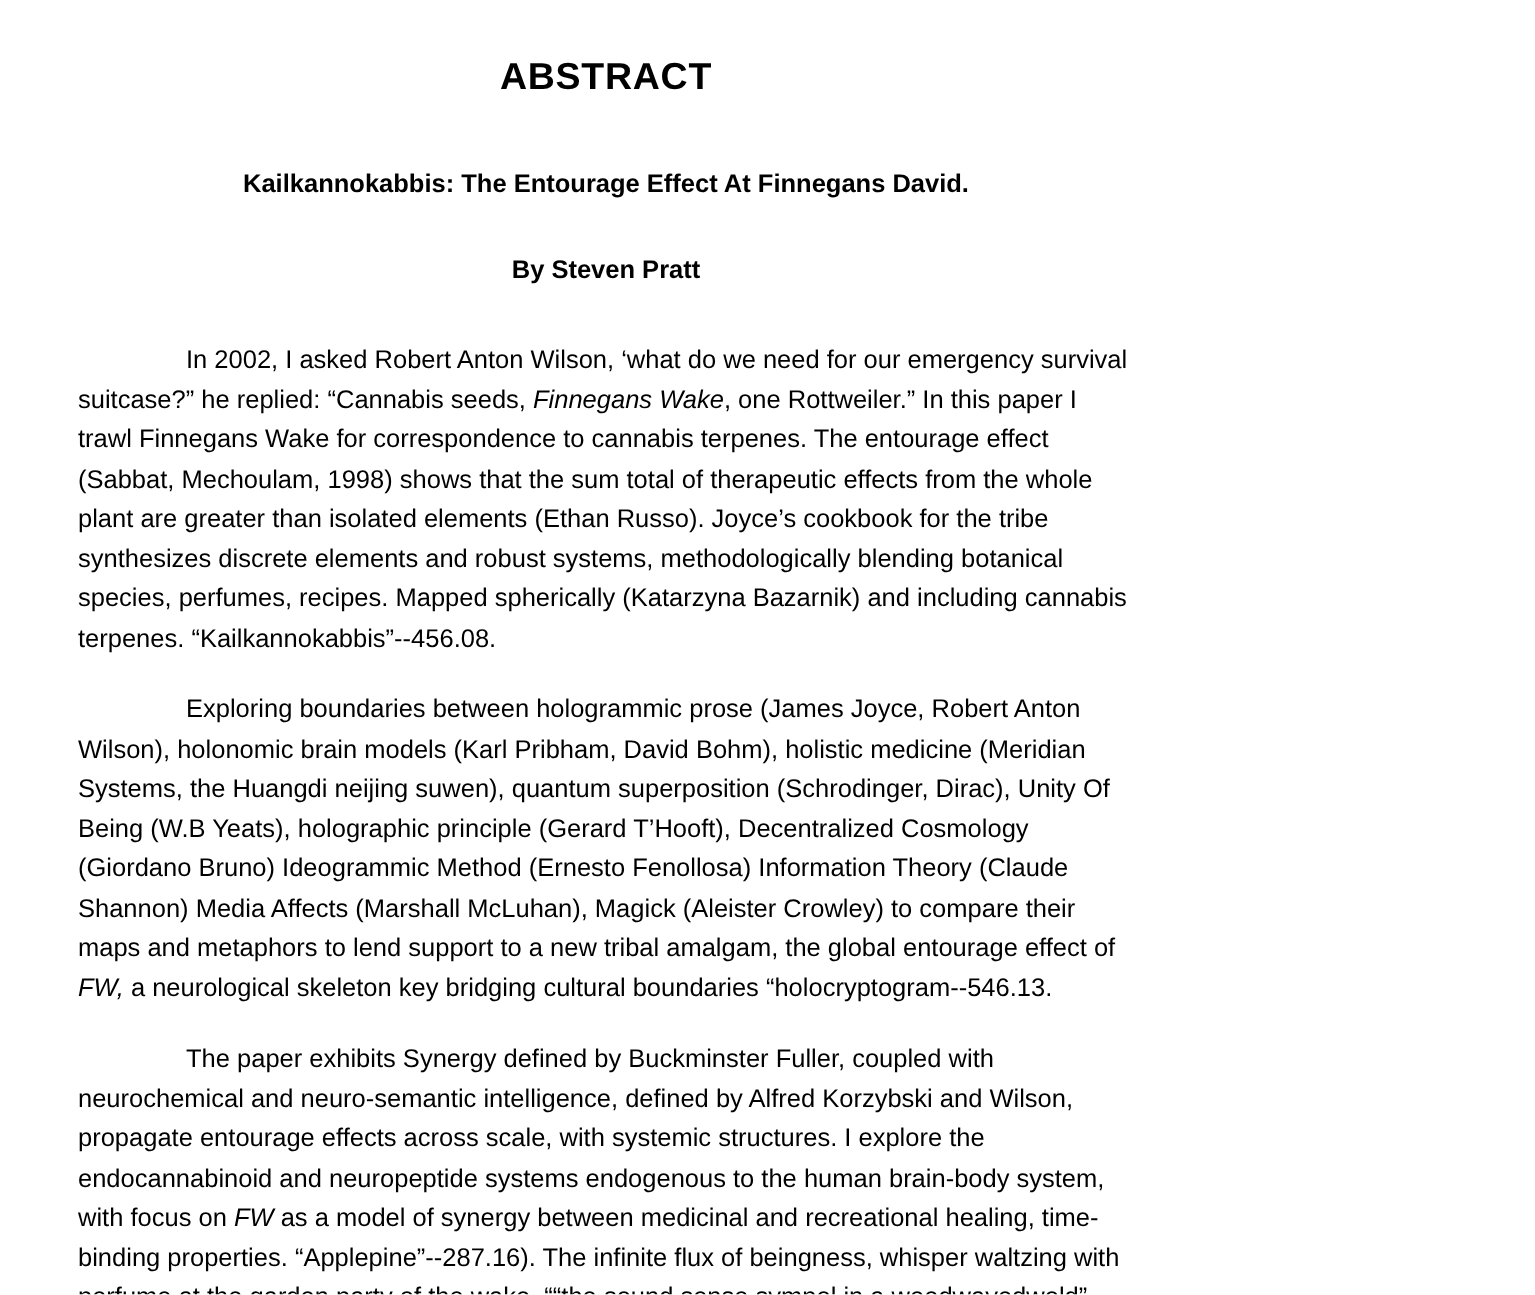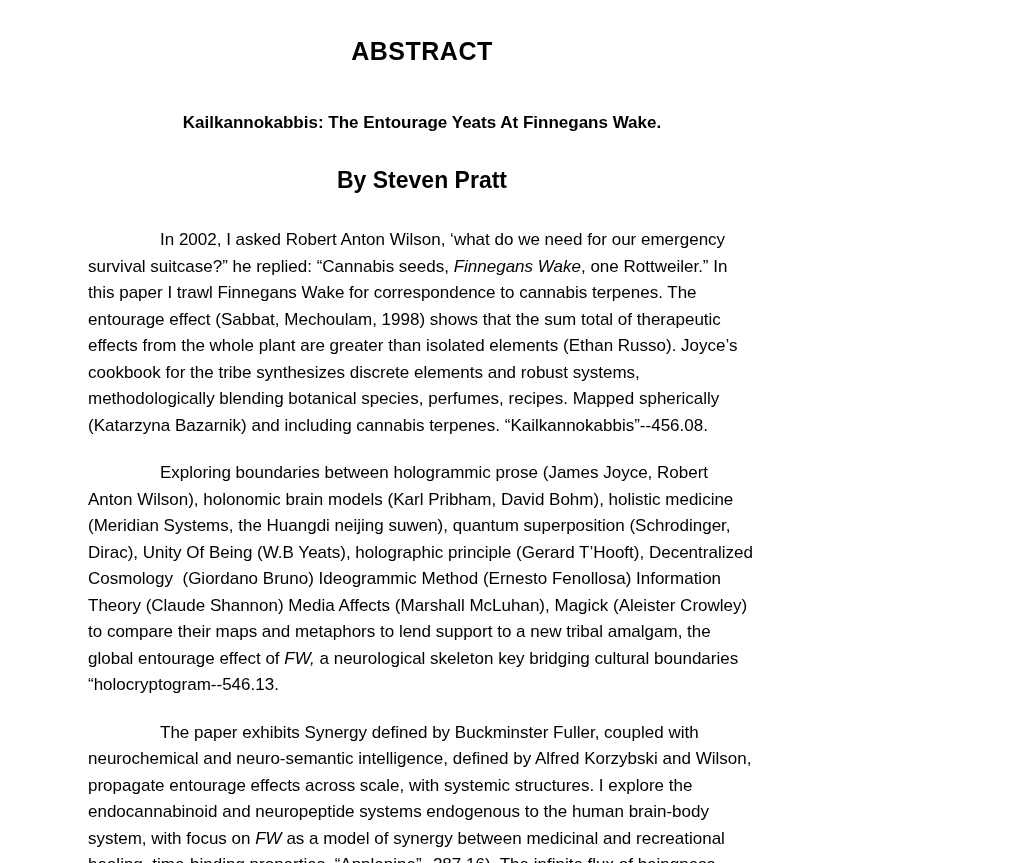--- a/index.html
+++ b/index.html
@@ -8,21 +8,21 @@
   }
   html, body {
     margin: 0;
     padding: 0;
     background: var(--page-bg);
   }
   .page {
     box-sizing: border-box;
     width: 816px;
     height: 863px;
-    padding: 38px 60px 0 88px;
+    padding: 38px 60px 0 52px;
     background: var(--page-bg);
     color: var(--text-color);
     font-family: "Liberation Sans", "DejaVu Sans", sans-serif;
     overflow: hidden;
   }
   .heading {
     margin: 0;
     text-align: center;
     font-weight: bold;
     font-size: 25px;
@@ -33,41 +33,41 @@
     margin: 48px 0 0 0;
     text-align: center;
     font-weight: bold;
     font-size: 17px;
     line-height: 20px;
   }
   .byline {
     margin: 37px 0 0 0;
     text-align: center;
     font-weight: bold;
-    font-size: 23px;
+    font-size: 17px;
     line-height: 20px;
   }
   .bodytext {
     margin-top: 37px;
   }
   .bodytext p {
     margin: 0 0 21px 0;
     font-size: 17px;
     line-height: 26.5px;
     text-indent: 72px;
     white-space: pre-wrap;
   }
   .bodytext em {
   }
 </style>
 </head>
 <body>
 
 <main class="page">
   <h1 class="heading">ABSTRACT</h1>
-  <h2 class="title">Kailkannokabbis: The Entourage Yeats At Finnegans Wake.</h2>
+  <h2 class="title">Kailkannokabbis: The Entourage Effect At Finnegans David.</h2>
   <h3 class="byline">By Steven Pratt</h3>
   <div class="bodytext">
       <p><span>In 2002, I asked Robert Anton Wilson, ‘what do we need for our emergency survival suitcase?” he replied: “Cannabis seeds, </span><em>Finnegans Wake</em><span>, one Rottweiler.” In this paper I trawl Finnegans Wake for correspondence to cannabis terpenes. The entourage effect (Sabbat, Mechoulam, 1998) shows that the sum total of therapeutic effects from the whole plant are greater than isolated elements (Ethan Russo). Joyce’s cookbook for the tribe synthesizes discrete elements and robust systems, methodologically blending botanical species, perfumes, recipes. Mapped spherically (Katarzyna Bazarnik) and including cannabis terpenes. “Kailkannokabbis”--456.08.</span></p>
       <p><span>Exploring boundaries between hologrammic prose (James Joyce, Robert Anton Wilson), holonomic brain models (Karl Pribham, David Bohm), holistic medicine (Meridian Systems, the Huangdi neijing suwen), quantum superposition (Schrodinger, Dirac), Unity Of Being (W.B Yeats), holographic principle (Gerard T’Hooft), Decentralized Cosmology  (Giordano Bruno) Ideogrammic Method (Ernesto Fenollosa) Information Theory (Claude Shannon) Media Affects (Marshall McLuhan), Magick (Aleister Crowley) to compare their maps and metaphors to lend support to a new tribal amalgam, the global entourage effect of </span><em>FW,</em><span> a neurological skeleton key bridging cultural boundaries “holocryptogram--546.13.</span></p>
       <p><span>The paper exhibits Synergy defined by Buckminster Fuller, coupled with neurochemical and neuro-semantic intelligence, defined by Alfred Korzybski and Wilson, propagate entourage effects across scale, with systemic structures. I explore the endocannabinoid and neuropeptide systems endogenous to the human brain-body system, with focus on </span><em>FW</em><span> as a model of synergy between medicinal and recreational healing, time-binding properties. “Applepine”--287.16). The infinite flux of beingness, whisper waltzing with perfume at the garden party of the wake. ““the sound sense sympol in a weedwayedwold”--612.29.</span></p>
     </div>
 </main>
 
 </body></html>

